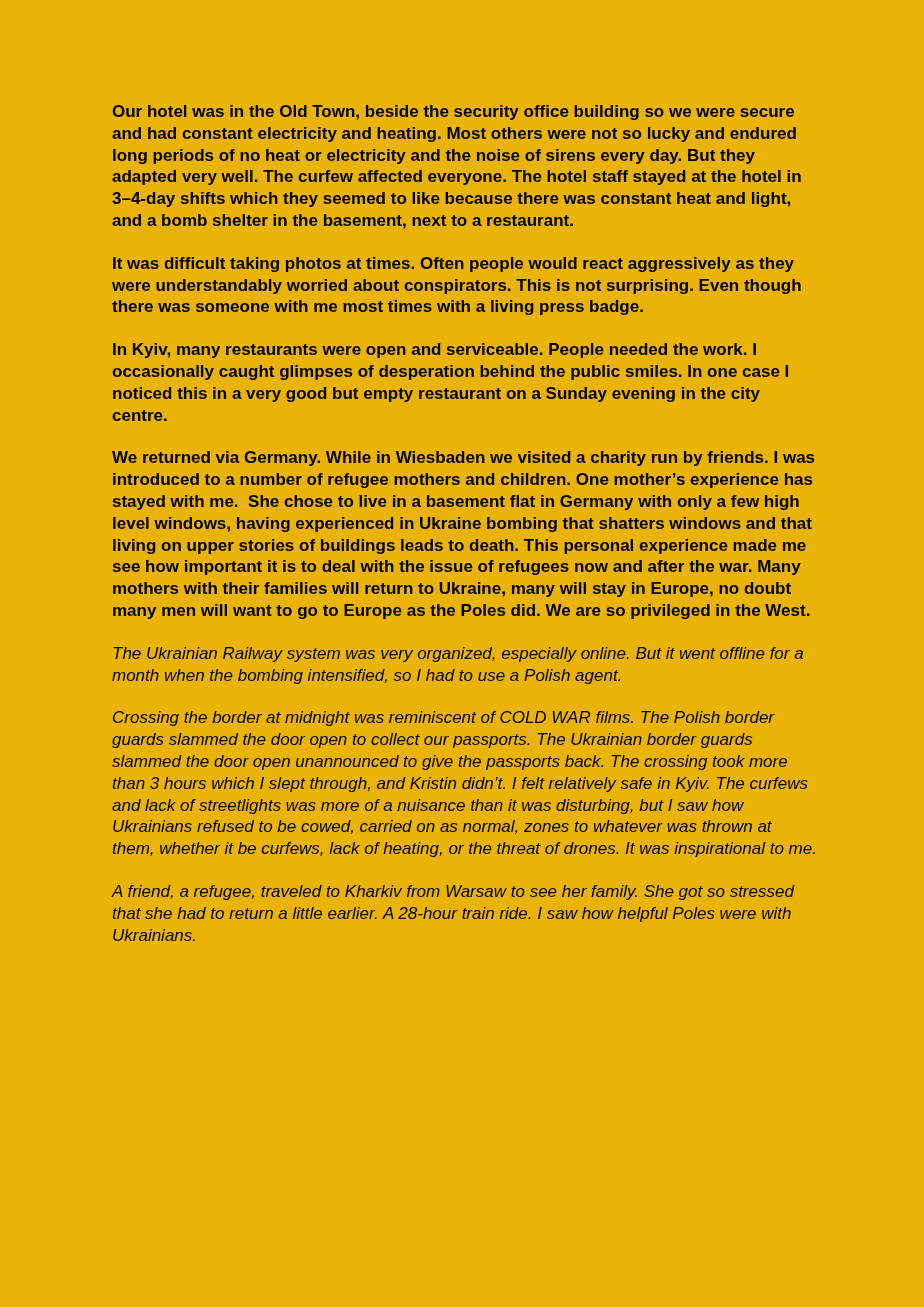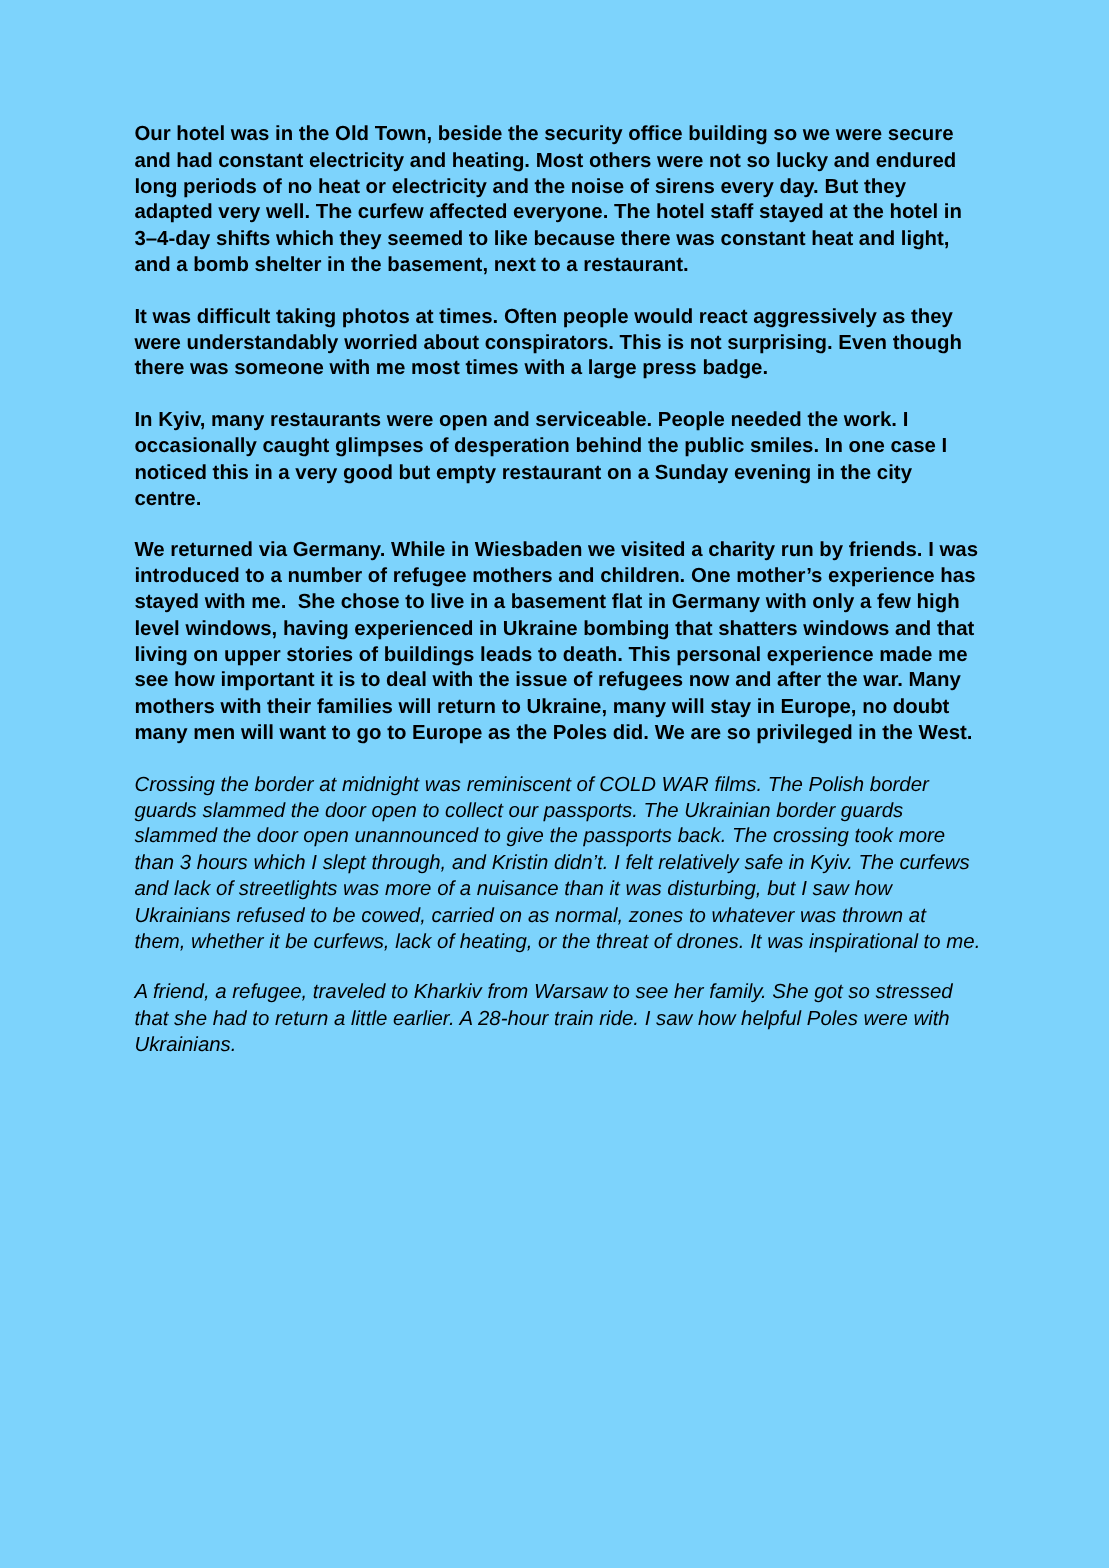--- a/index.html
+++ b/index.html
@@ -4,21 +4,21 @@
 <style>
   html, body {
     margin: 0;
     padding: 0;
     background: #ffffff;
   }
   .page {
     position: relative;
     width: 924px;
     height: 1307px;
-    background: #7dd3fc;
+    background: #eab308;
     overflow: hidden;
     font-family: "Liberation Sans", sans-serif;
   }
   .content {
     position: absolute;
     left: 112px;
     top: 101px;
     width: 706px;
   }
   .para {
@@ -33,19 +33,20 @@
   .bold   { font-weight: 700; }
   .italic { font-style: italic; font-weight: 400; }
   .muted  { color: #404040; }
 </style>
 </head>
 <body>
 
 <div class="page">
   <div class="content">
     <p class="para bold">Our hotel was in the Old Town, beside the security office building so we were secure and had constant electricity and heating. Most others were not so lucky and endured long periods of no heat or electricity and the noise of sirens every day. But they adapted very well. The curfew affected everyone. The hotel staff stayed at the hotel in 3–4-day shifts which they seemed to like because there was constant heat and light, and a bomb shelter in the basement, next to a restaurant.</p>
-    <p class="para bold">It was difficult taking photos at times. Often people would react aggressively as they were understandably worried about conspirators. This is not surprising. Even though there was someone with me most times with a large press badge.</p>
+    <p class="para bold">It was difficult taking photos at times. Often people would react aggressively as they were understandably worried about conspirators. This is not surprising. Even though there was someone with me most times with a living press badge.</p>
     <p class="para bold">In Kyiv, many restaurants were open and serviceable. People needed the work. I occasionally caught glimpses of desperation behind the public smiles. In one case I noticed this in a very good but empty restaurant on a Sunday evening in the city centre.</p>
     <p class="para bold">We returned via Germany. While in Wiesbaden we visited a charity run by friends. I was introduced to a number of refugee mothers and children. One mother’s experience has stayed with me.  She chose to live in a basement flat in Germany with only a few high level windows, having experienced in Ukraine bombing that shatters windows and that living on upper stories of buildings leads to death. This personal experience made me see how important it is to deal with the issue of refugees now and after the war. Many mothers with their families will return to Ukraine, many will stay in Europe, no doubt many men will want to go to Europe as the Poles did. We are so privileged in the West.</p>
+    <p class="para italic">The Ukrainian Railway system was very organized, especially online. But it went offline for a month when the bombing intensified, so I had to use a Polish agent.</p>
     <p class="para italic">Crossing the border at midnight was reminiscent of COLD WAR films. The Polish border guards slammed the door open to collect our passports. The Ukrainian border guards slammed the door open unannounced to give the passports back. The crossing took more than 3 hours which I slept through, and Kristin didn’t. I felt relatively safe in Kyiv. The curfews and lack of streetlights was more of a nuisance than it was disturbing, but I saw how Ukrainians refused to be cowed, carried on as normal, zones to whatever was thrown at them, whether it be curfews, lack of heating, or the threat of drones. It was inspirational to me.</p>
     <p class="para italic">A friend, a refugee, traveled to Kharkiv from Warsaw to see her family. She got so stressed that she had to return a little earlier. A 28-hour train ride. I saw how helpful Poles were with Ukrainians.</p>
   </div>
 </div>
 
 </body></html>

